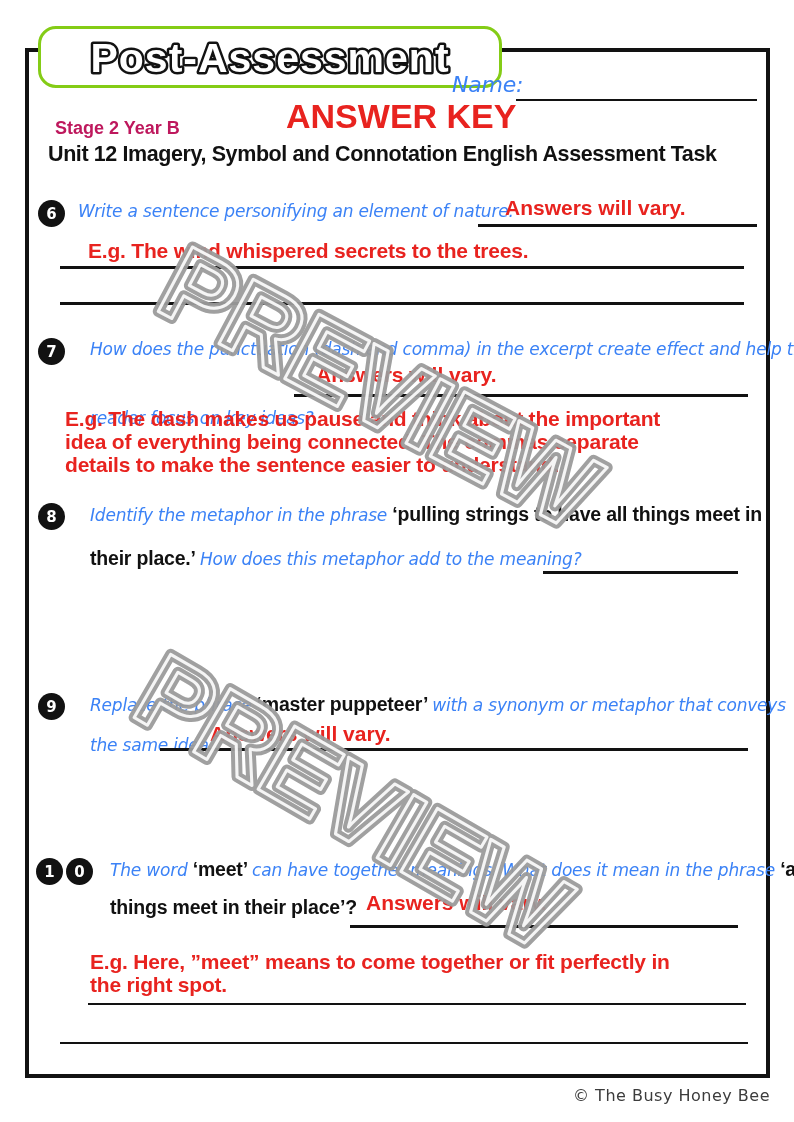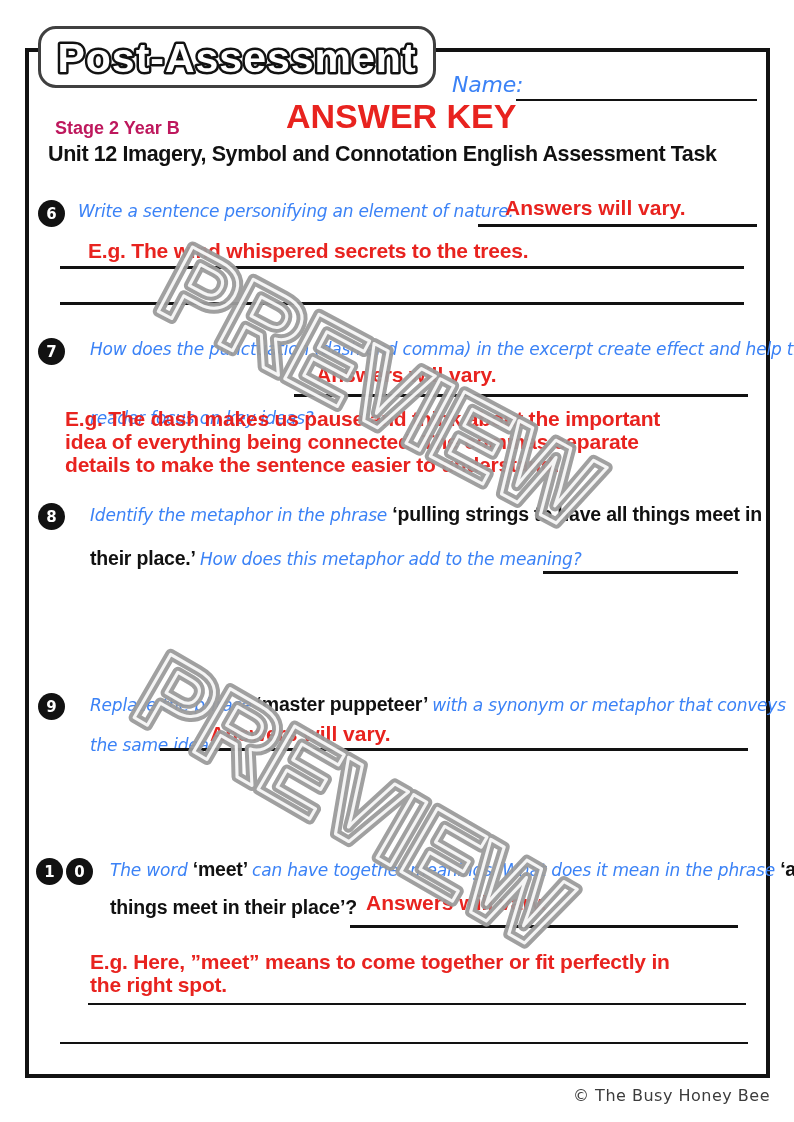--- a/index.html
+++ b/index.html
@@ -5,22 +5,22 @@
   html,body{margin:0;padding:0;background:#ffffff;}
   .page{
     position:relative;width:794px;height:1122px;background:#ffffff;
     font-family:"Liberation Sans",sans-serif;overflow:hidden;
   }
   .border-box{
     position:absolute;left:25px;top:48px;width:745px;height:1030px;
     border:4px solid #121212;box-sizing:border-box;background:transparent;
   }
   .badge{
-    position:absolute;left:38px;top:26px;width:398px;height:62px;
-    background:#ffffff;border:3px solid #404040;border-radius:18px;
+    position:absolute;left:38px;top:26px;width:464px;height:62px;
+    background:#ffffff;border:3px solid #84cc16;border-radius:18px;
     box-sizing:border-box;display:flex;align-items:center;justify-content:center;
   }
   .badge svg{overflow:visible;}
   .badge text{
     font-family:"Liberation Sans",sans-serif;font-weight:700;font-size:41px;
     fill:#ffffff;stroke:#121212;stroke-width:5px;paint-order:stroke;
     stroke-linejoin:round;letter-spacing:1px;
   }
   .hand{
     font-family:"DejaVu Sans",sans-serif;font-style:italic;font-weight:400;

